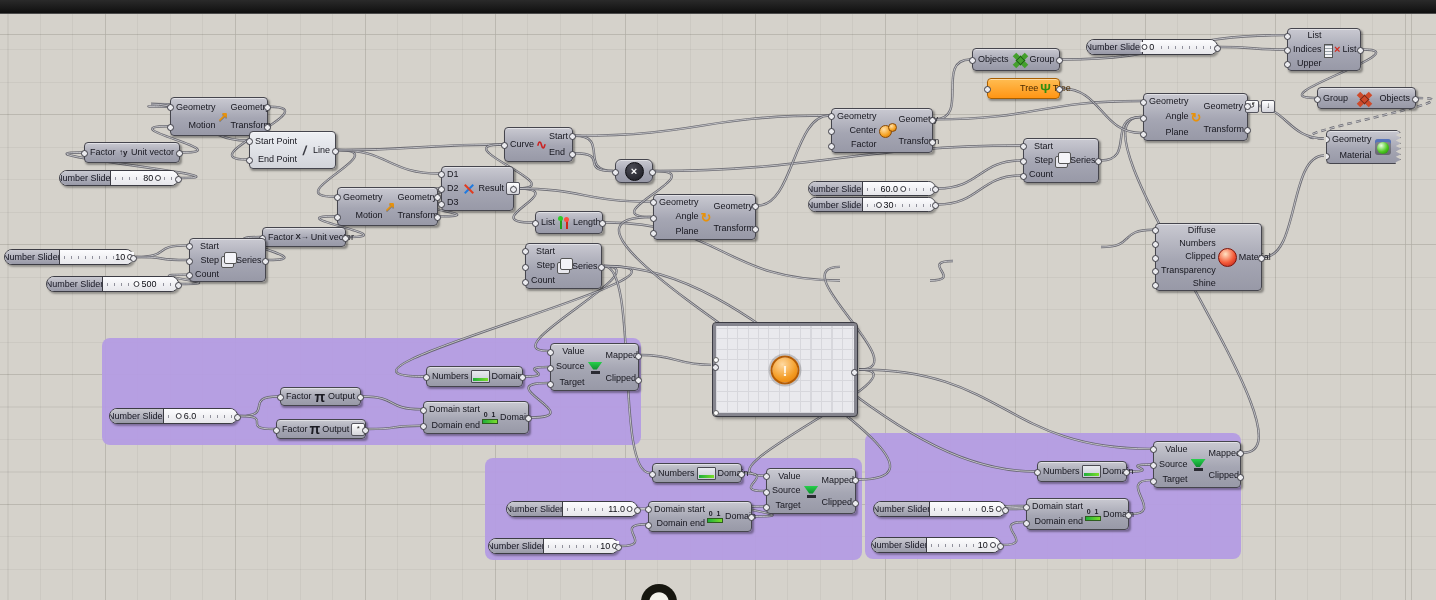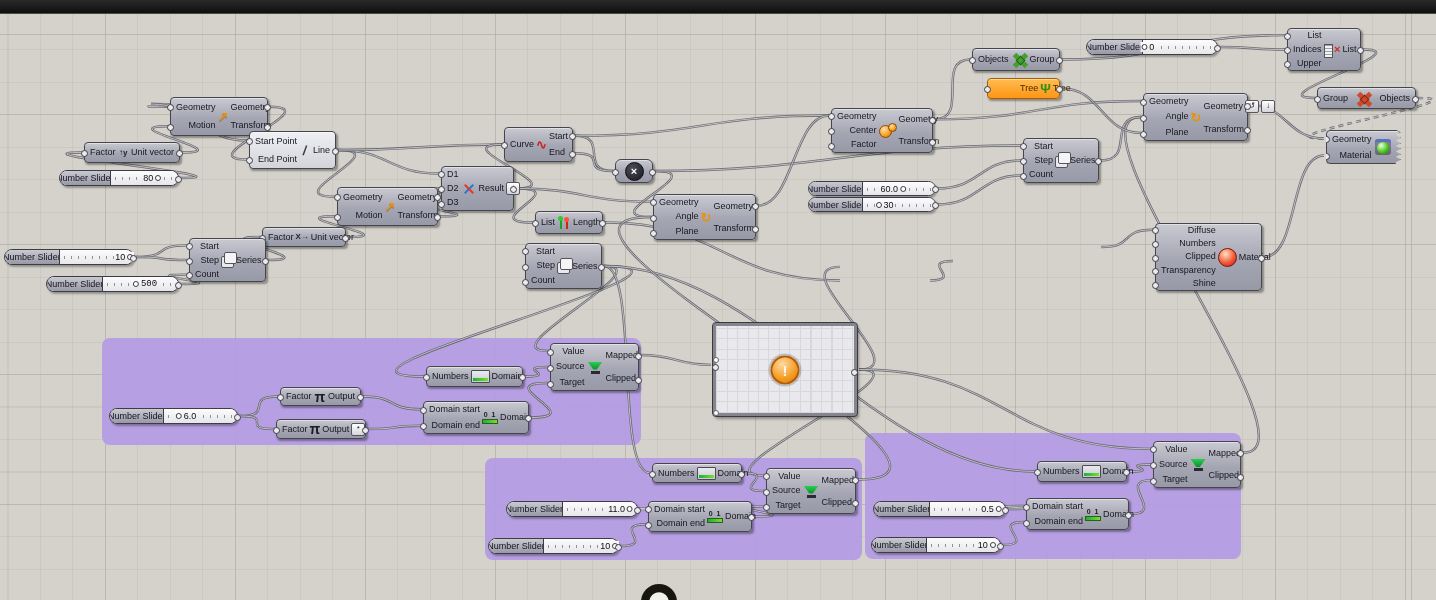--- a/index.html
+++ b/index.html
@@ -392,21 +392,21 @@
         <div class="sl-value" style="left: 88%;">
           <span>10</span>
           <span class="sl-grip"></span>
         </div>
       </div>
       <div class="port pout" style="top: 4.5px;"></div>
     </div>
     <div class="slider" style="left: 46px; top: 276px; width: 133px; height: 16px;">
       <div class="sl-label">Number Slider</div>
       <div class="sl-track">
-        <div class="sl-value" style="left: 56%; font-family: Liberation Mono, monospace;">
+        <div class="sl-value" style="left: 56%;">
           <span class="sl-grip"></span>
           <span>500</span>
         </div>
       </div>
       <div class="port pout" style="top: 4.5px;"></div>
     </div>
     <div class="comp" style="left: 441px; top: 166px; width: 73px; height: 45px;">
       <div class="port pin" style="top: 4px;"></div>
       <div class="port pin" style="top: 19px;"></div>
       <div class="port pin" style="top: 34px;"></div>

